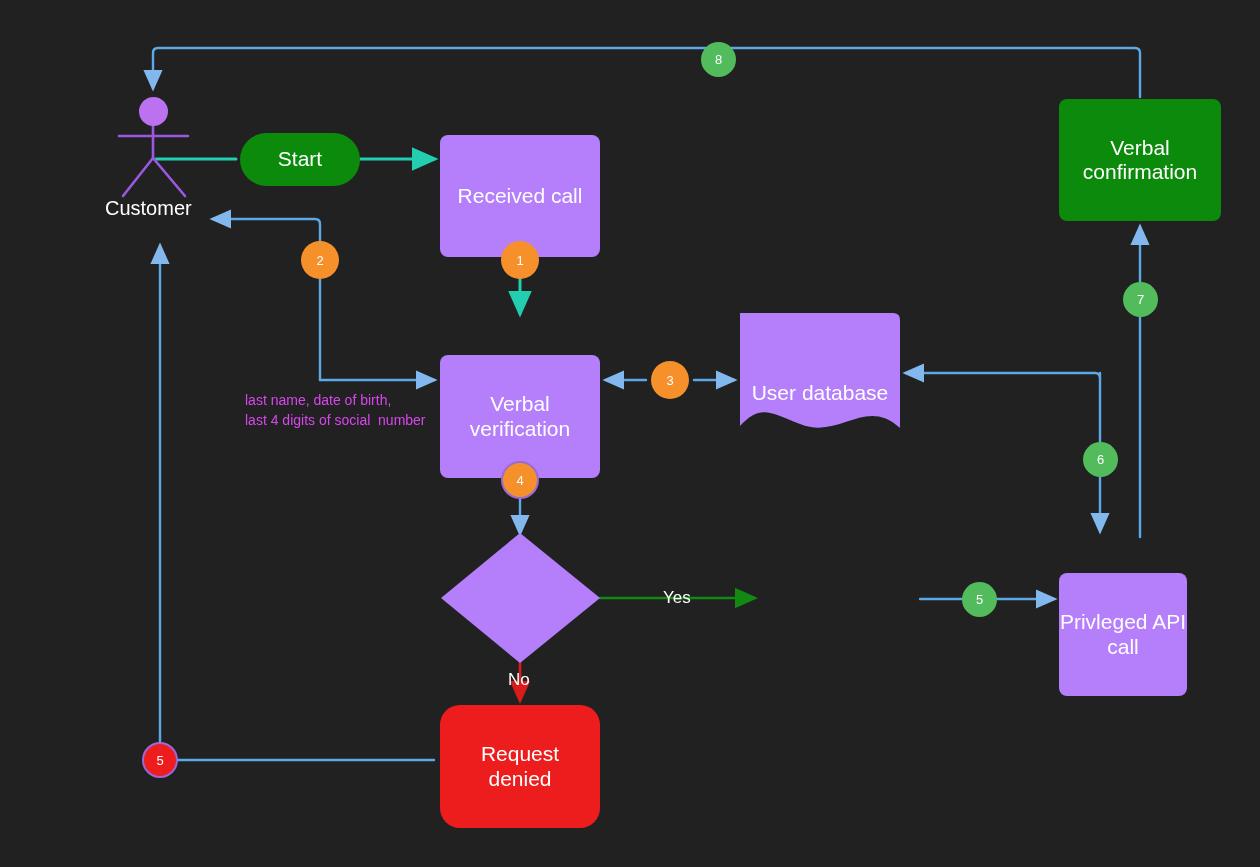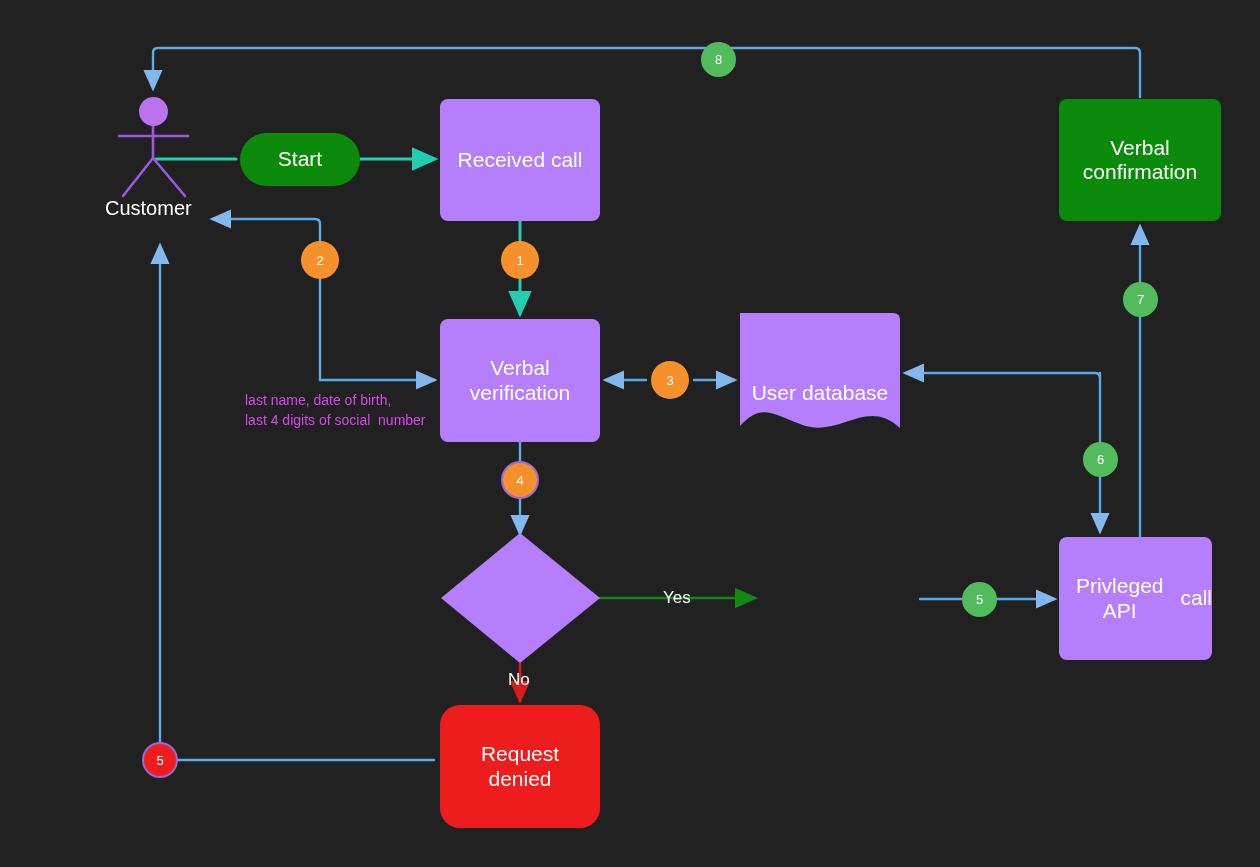--- a/index.html
+++ b/index.html
@@ -28,20 +28,21 @@
     justify-content: center;
     text-align: center;
     color: #ffffff;
     box-sizing: border-box;
     line-height: 1.15;
   }
   .proc {
     background: #b57efb;
     border-radius: 8px;
     font-size: 21px;
+    margin-top: 36px;
   }
   .term {
     background: #0b8a0b;
     border-radius: 34px;
     font-size: 21px;
   }
   .greenbox {
     background: #0b8a0b;
     border-radius: 8px;
     font-size: 21px;
@@ -189,21 +190,21 @@
 
   <div class="node proc" style="left:440px;top:319px;width:160px;height:123px;flex-direction:column;">
     <span>Verbal</span>
     <span>verification</span>
   </div>
 
   <div class="db-label" style="left:740px;top:349px;width:160px;margin-top:32px;">User database</div>
 
 
 
-  <div class="node proc" style="left:1059px;top:537px;width:153px;height:123px;border-radius:8px;">
+  <div class="node proc" style="left:1059px;top:537px;width:128px;height:123px;flex-direction:column;border-radius:8px;">
     <span>Privleged API</span>
     <span>call</span>
   </div>
 
   <div class="node greenbox" style="left:1059px;top:99px;width:162px;height:122px;flex-direction:column;">
     <span>Verbal</span>
     <span>confirmation</span>
   </div>
 
   <div class="node redbox" style="left:440px;top:705px;width:160px;height:123px;flex-direction:column;">

